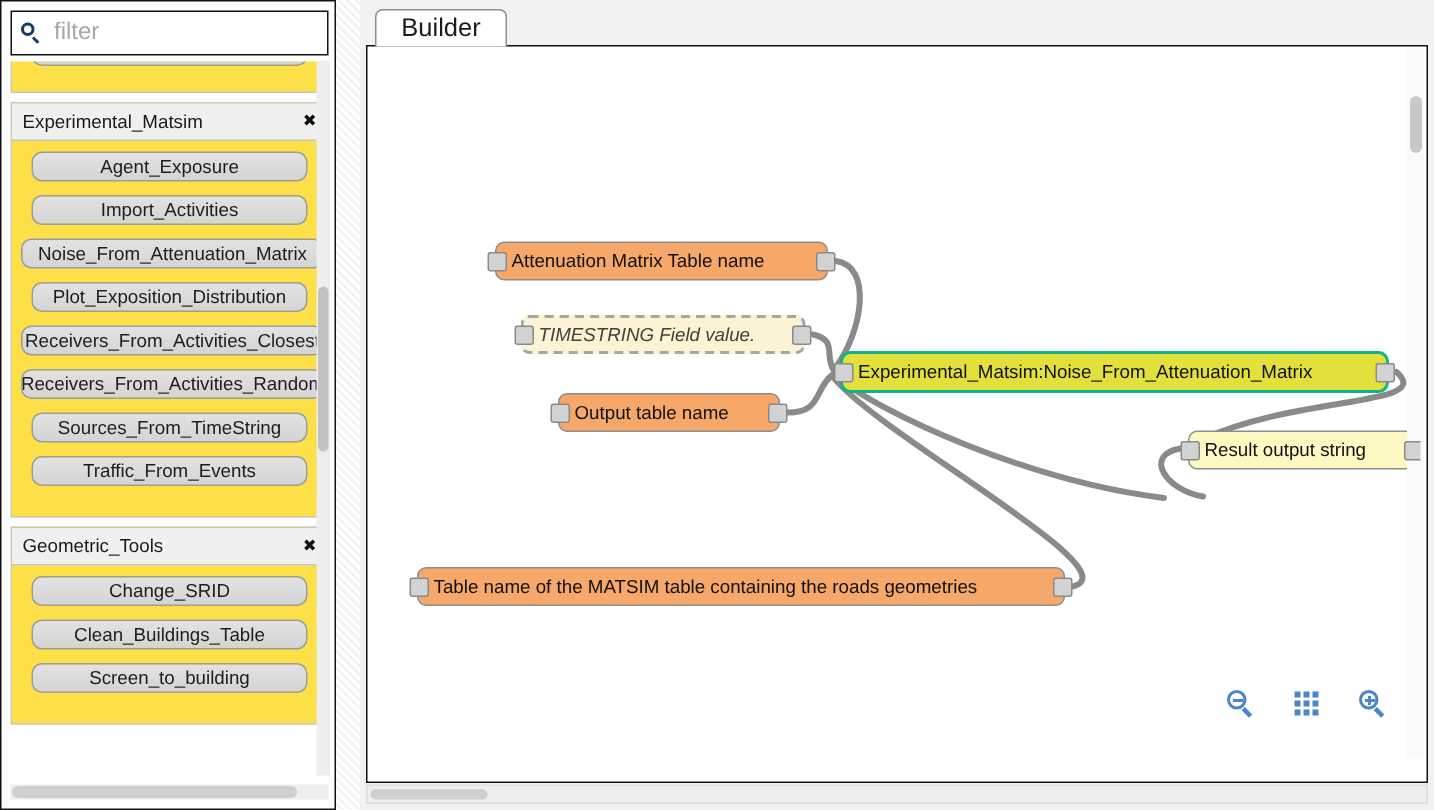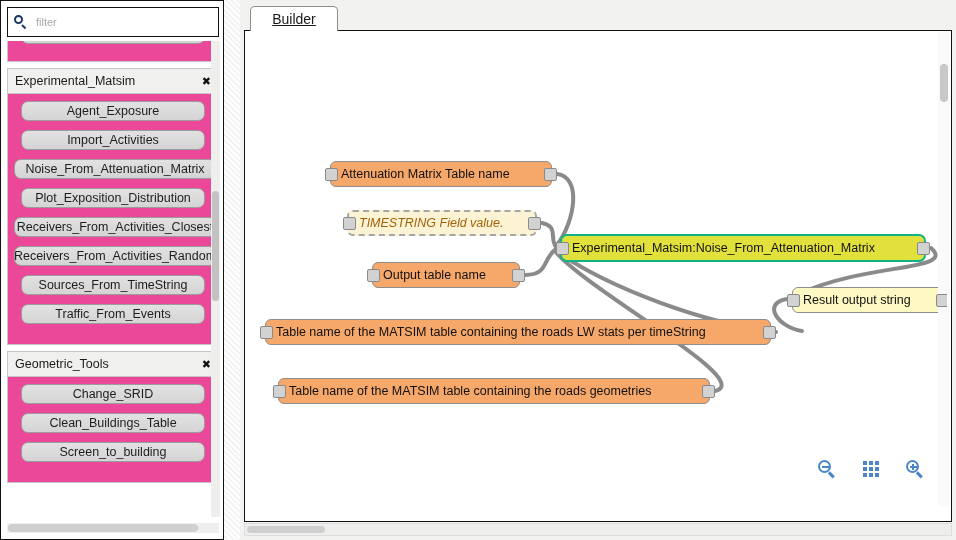--- a/index.html
+++ b/index.html
@@ -14,29 +14,29 @@
            background:#ffffff;border:1px solid #111;box-sizing:border-box;}
 
   #filter-wrap{position:absolute;left:6px;top:6px;width:212px;height:30px;
                border:1px solid #111;background:#fff;box-sizing:border-box;
                display:flex;align-items:center;padding:0 6px;}
   #filter-wrap .mag{width:14px;height:14px;flex:0 0 14px;position:relative;margin-right:6px;}
   #filter-wrap .mag .ring{position:absolute;left:0;top:0;width:9px;height:9px;
         border:2px solid #1b3a63;border-radius:50%;box-sizing:border-box;}
   #filter-wrap .mag .hdl{position:absolute;left:8px;top:9px;width:5px;height:2px;
         background:#1b3a63;transform:rotate(45deg);transform-origin:left center;}
-  #filter-input{border:0;outline:0;font-size:11px;color:#3d3d3d;width:100%;
+  #filter-input{border:0;outline:0;font-size:16px;color:#3d3d3d;width:100%;
         font-family:"Liberation Sans",sans-serif;background:transparent;}
   #filter-input::placeholder{color:#a8a8a8;}
 
   #pal-scroll{position:absolute;left:6px;top:40px;width:212px;height:476px;
               overflow:hidden;}
   #pal-inner{position:absolute;left:0;top:-22px;width:212px;}
 
-  .group{border:1px solid #c6c6c6;background:#ec4899;margin-bottom:6px;}
+  .group{border:1px solid #c6c6c6;background:#fde047;margin-bottom:6px;}
   .group-head{height:24px;background:#f0f0ee;border-bottom:1px solid #c6c6c6;
               display:flex;align-items:center;padding:0 7px;font-size:12.5px;
               color:#1a1a1a;justify-content:space-between;}
   .group-head .chev{font-size:11px;color:#111;line-height:1;}
   .group-body{padding:7px 6px 8px 6px;}
   .item{height:20px;margin:0 auto 9px auto;width:184px;
         background:linear-gradient(#e2e2e2,#d4d4d4);
         border:1px solid #9c9c9c;border-radius:7px;
         display:flex;align-items:center;justify-content:center;
         font-size:12.5px;color:#1d1d1d;white-space:nowrap;overflow:hidden;
@@ -58,21 +58,21 @@
             background:repeating-linear-gradient(45deg,#ffffff 0 2px,#f4f4f2 2px 4px);}
 
   
   #editor{position:absolute;left:240px;top:0;width:716px;height:540px;
           box-sizing:border-box;}
   #tabbar{position:absolute;left:0;top:4px;height:27px;width:716px;
           display:flex;align-items:flex-end;padding-left:10px;box-sizing:border-box;}
   .tab{height:25px;min-width:88px;padding:0 16px;box-sizing:border-box;
        border:1px solid #9e9e9e;border-bottom:none;
        border-radius:5px 5px 0 0;display:flex;align-items:center;
-       justify-content:center;font-size:14px;margin-right:3px;text-decoration:underline;}
+       justify-content:center;font-size:17px;margin-right:3px;}
   .tab.active{background:#ffffff;color:#1a1a1a;position:relative;z-index:3;
               border-color:#8d8d8d;}
   .tab.idle{background:#eceae8;color:#6e6e6e;border-color:#b4b2b0;}
 
   #canvas-frame{position:absolute;left:4px;top:30px;width:708px;height:492px;
         background:#ffffff;border:1px solid #111;box-sizing:border-box;overflow:hidden;}
   #canvas{position:absolute;left:12px;top:0;width:690px;height:474px;overflow:hidden;}
 
   
   #cv-vsb{position:absolute;right:1px;top:1px;width:12px;height:474px;background:#fafafa;}
@@ -84,21 +84,21 @@
                  background:#cfcfcf;border-radius:4px;}
 
   
   #wires{position:absolute;left:0;top:0;width:690px;height:474px;}
   .node{position:absolute;height:26px;border-radius:6px;box-sizing:border-box;
         display:flex;align-items:center;font-size:12.5px;color:#111;
         white-space:nowrap;padding:0 10px;}
   .node.orange{background:#f6a76a;border:1px solid #8d8d8d;}
   .node.fn{background:#e2e13c;border:2px solid #0fb38a;border-radius:7px;height:28px;}
   .node.green{background:#fef9c3;border:1px solid #8d8d8d;}
-  .node.dashed{background:#fbf3d4;border:2px dashed #a6a6a6;font-style:italic;color:#a16207;}
+  .node.dashed{background:#fbf3d4;border:2px dashed #a6a6a6;font-style:italic;color:#404040;}
 
   .port{position:absolute;width:11px;height:11px;background:#d2d2d2;
         border:1px solid #8a8a8a;border-radius:2px;top:50%;
         margin-top:-6px;z-index:6;}
   .port.in{left:-6px;}
   .port.out{right:-6px;}
 
   
   #cv-tools{position:absolute;right:22px;bottom:26px;display:flex;
             align-items:center;gap:26px;}
@@ -230,25 +230,20 @@
           <span>Experimental_Matsim:Noise_From_Attenuation_Matrix</span>
           <span class="port out"></span>
         </div>
 
         <div class="node green" style="left:535px;top:256px;width:152px;">
           <span class="port in"></span>
           <span>Result output string</span>
           <span class="port out"></span>
         </div>
 
-        <div class="node orange" style="left:8px;top:288px;width:506px;">
-          <span class="port in"></span>
-          <span>Table name of the MATSIM table containing the roads LW stats per timeString</span>
-          <span class="port out"></span>
-        </div>
 
         <div class="node orange" style="left:21px;top:347px;width:432px;">
           <span class="port in"></span>
           <span>Table name of the MATSIM table containing the roads geometries</span>
           <span class="port out"></span>
         </div>
 
         <div id="cv-tools">
           <span class="tool">
             <span class="ring"></span>

